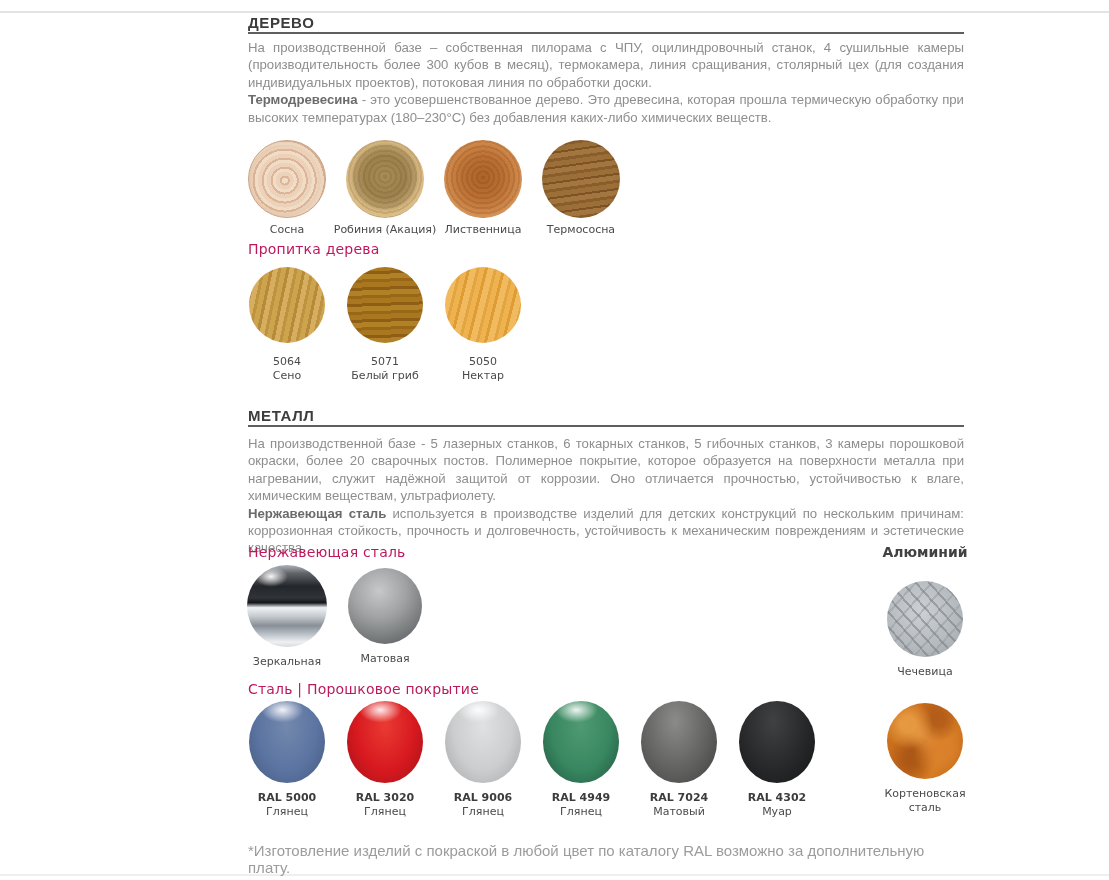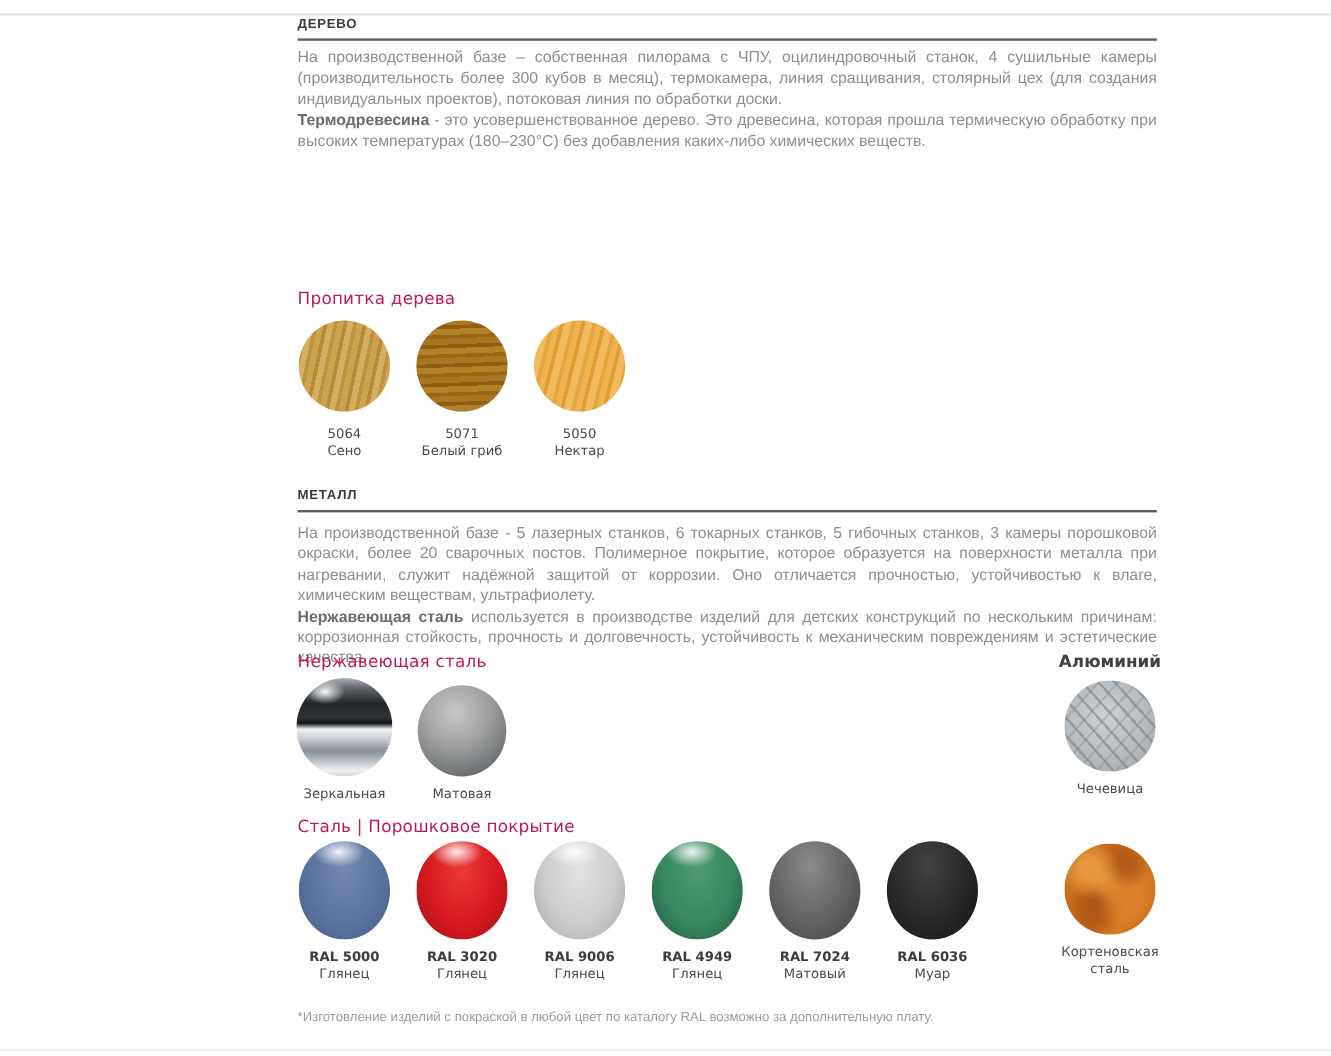--- a/index.html
+++ b/index.html
@@ -5,41 +5,41 @@
   * { margin:0; padding:0; box-sizing:border-box; }
   html,body { background:#ffffff; }
   .page {
     position:relative; width:1109px; height:880px; background:#ffffff;
     font-family:"Liberation Sans", sans-serif; overflow:hidden;
   }
   .topline  { position:absolute; left:0; top:11px;  width:1109px; height:2px; background:#e3e3e3; }
   .botline  { position:absolute; left:0; top:874px; width:1109px; height:2px; background:#efefef; }
   .content  { position:absolute; left:248px; top:0; width:716px; height:880px; }
 
-  .sec-title { position:absolute; left:0; font-size:11px; font-weight:700; color:#3c3c3c; letter-spacing:.6px; }
+  .sec-title { position:absolute; left:0; font-size:15px; font-weight:700; color:#3c3c3c; letter-spacing:.6px; }
   .sec-rule  { position:absolute; left:0; width:716px; height:2px; background:#5e5e5e; }
   .t-wood  { top:14px; }  .r-wood  { top:32px; }
   .t-metal { top:407px; } .r-metal { top:425px; }
 
   .para { position:absolute; left:0; width:716px; font-size:13.2px; line-height:17.4px;
           color:#8e8e8e; text-align:justify; }
   .p-wood  { top:39px; }
   .p-metal { top:435px; }
   .lead { font-weight:700; color:#6b6b6b; }
 
   .subhead { position:absolute; left:0; font-family:"DejaVu Sans", sans-serif;
              font-size:14px; font-weight:400; color:#be185d; letter-spacing:.2px; }
   .sh-imp    { top:241px; }
   .sh-stain  { top:544px; }
   .sh-powder { top:681px; }
 
   .row { position:absolute; left:0; display:flex; }
   .row-species { top:140px; }
   .row-imp     { top:267px; }
-  .row-stain   { top:565px;align-items:flex-end; }
+  .row-stain   { top:565px; }
   .row-powder  { top:701px; }
 
   .cell { width:98px; }
   .cell-inner { width:78px; display:flex; flex-direction:column; align-items:center; }
 
   .lbl { font-family:"DejaVu Sans", sans-serif; font-size:11px; line-height:13.5px;
          color:#4a4a4a; text-align:center; white-space:nowrap; }
   .lbl-bold { font-weight:700; color:#3c3c3c; }
   .mt5 { margin-top:5px; } .mt8 { margin-top:8px; } .mt12 { margin-top:12px; }
 
@@ -110,42 +110,68 @@
   .ral7024 { background:
       radial-gradient(ellipse at 45% 25%, #8b8b89 0%, #626260 55%, #3f3f3d 100%); }
   .ral9011 { background:
       radial-gradient(ellipse at 45% 25%, #3f4143 0%, #26282a 55%, #121416 100%); }
 
   
   .right-col { position:absolute; left:638px; width:78px; display:flex; flex-direction:column; align-items:center; }
   .col-alu    { top:544px; }
   .col-corten { top:703px; }
   .right-title { font-family:"DejaVu Sans", sans-serif; font-size:14px; font-weight:700;
-                 color:#414141; white-space:nowrap; margin-bottom:7px; }
+                 color:#414141; white-space:nowrap; margin-bottom:21px; }
   .wrap-lbl { white-space:normal; width:100px; }
 
-  .footnote { position:absolute; left:0; top:842px; font-size:11px; color:#9c9c9c; }
+  .footnote { position:absolute; left:0; top:842px; font-size:15px; color:#9c9c9c; }
 </style>
 </head>
 <body>
 
 <div class="page">
   <div class="topline"></div>
   <div class="botline"></div>
 
   <div class="content">
 
     <div class="sec-title t-wood">ДЕРЕВО</div>
     <div class="sec-rule r-wood"></div>
 
     <div class="para p-wood">
       <p>На производственной базе – собственная пилорама с ЧПУ, оцилиндровочный станок, 4 сушильные камеры (производительность более 300 кубов в месяц), термокамера, линия сращивания, столярный цех (для создания индивидуальных проектов), потоковая линия по обработки доски.</p>
       <p><span class="lead">Термодревесина</span><span> - это усовершенствованное дерево. Это древесина, которая прошла термическую обработку при высоких температурах (180–230°С) без добавления каких-либо химических веществ.</span></p>
     </div>
 
+    <div class="row row-species">
+      <div class="cell">
+        <div class="cell-inner">
+          <div class="disc sw-pine"></div>
+          <div class="lbl mt5">Сосна</div>
+        </div>
+      </div>
+      <div class="cell">
+        <div class="cell-inner">
+          <div class="disc sw-robinia"></div>
+          <div class="lbl mt5">Робиния (Акация)</div>
+        </div>
+      </div>
+      <div class="cell">
+        <div class="cell-inner">
+          <div class="disc sw-larch"></div>
+          <div class="lbl mt5">Лиственница</div>
+        </div>
+      </div>
+      <div class="cell">
+        <div class="cell-inner">
+          <div class="disc sw-thermo"></div>
+          <div class="lbl mt5">Термососна</div>
+        </div>
+      </div>
+    </div>
 
     <div class="subhead sh-imp">Пропитка дерева</div>
 
     <div class="row row-imp">
       <div class="cell">
         <div class="cell-inner">
           <div class="disc sw-5064"></div>
           <div class="lbl mt12">5064</div>
           <div class="lbl wrap-lbl">Сено</div>
         </div>
@@ -231,21 +257,21 @@
       <div class="cell">
         <div class="cell-inner">
           <div class="ball-ral ral7024"></div>
           <div class="lbl lbl-bold mt8">RAL 7024</div>
           <div class="lbl">Матовый</div>
         </div>
       </div>
       <div class="cell">
         <div class="cell-inner">
           <div class="ball-ral ral9011"></div>
-          <div class="lbl lbl-bold mt8">RAL 6036</div>
+          <div class="lbl lbl-bold mt8">RAL 4302</div>
           <div class="lbl">Муар</div>
         </div>
       </div>
     </div>
 
     <div class="right-col col-corten">
       <div class="sw-corten"></div>
       <div class="lbl wrap-lbl mt8">Кортеновская сталь</div>
     </div>
 

